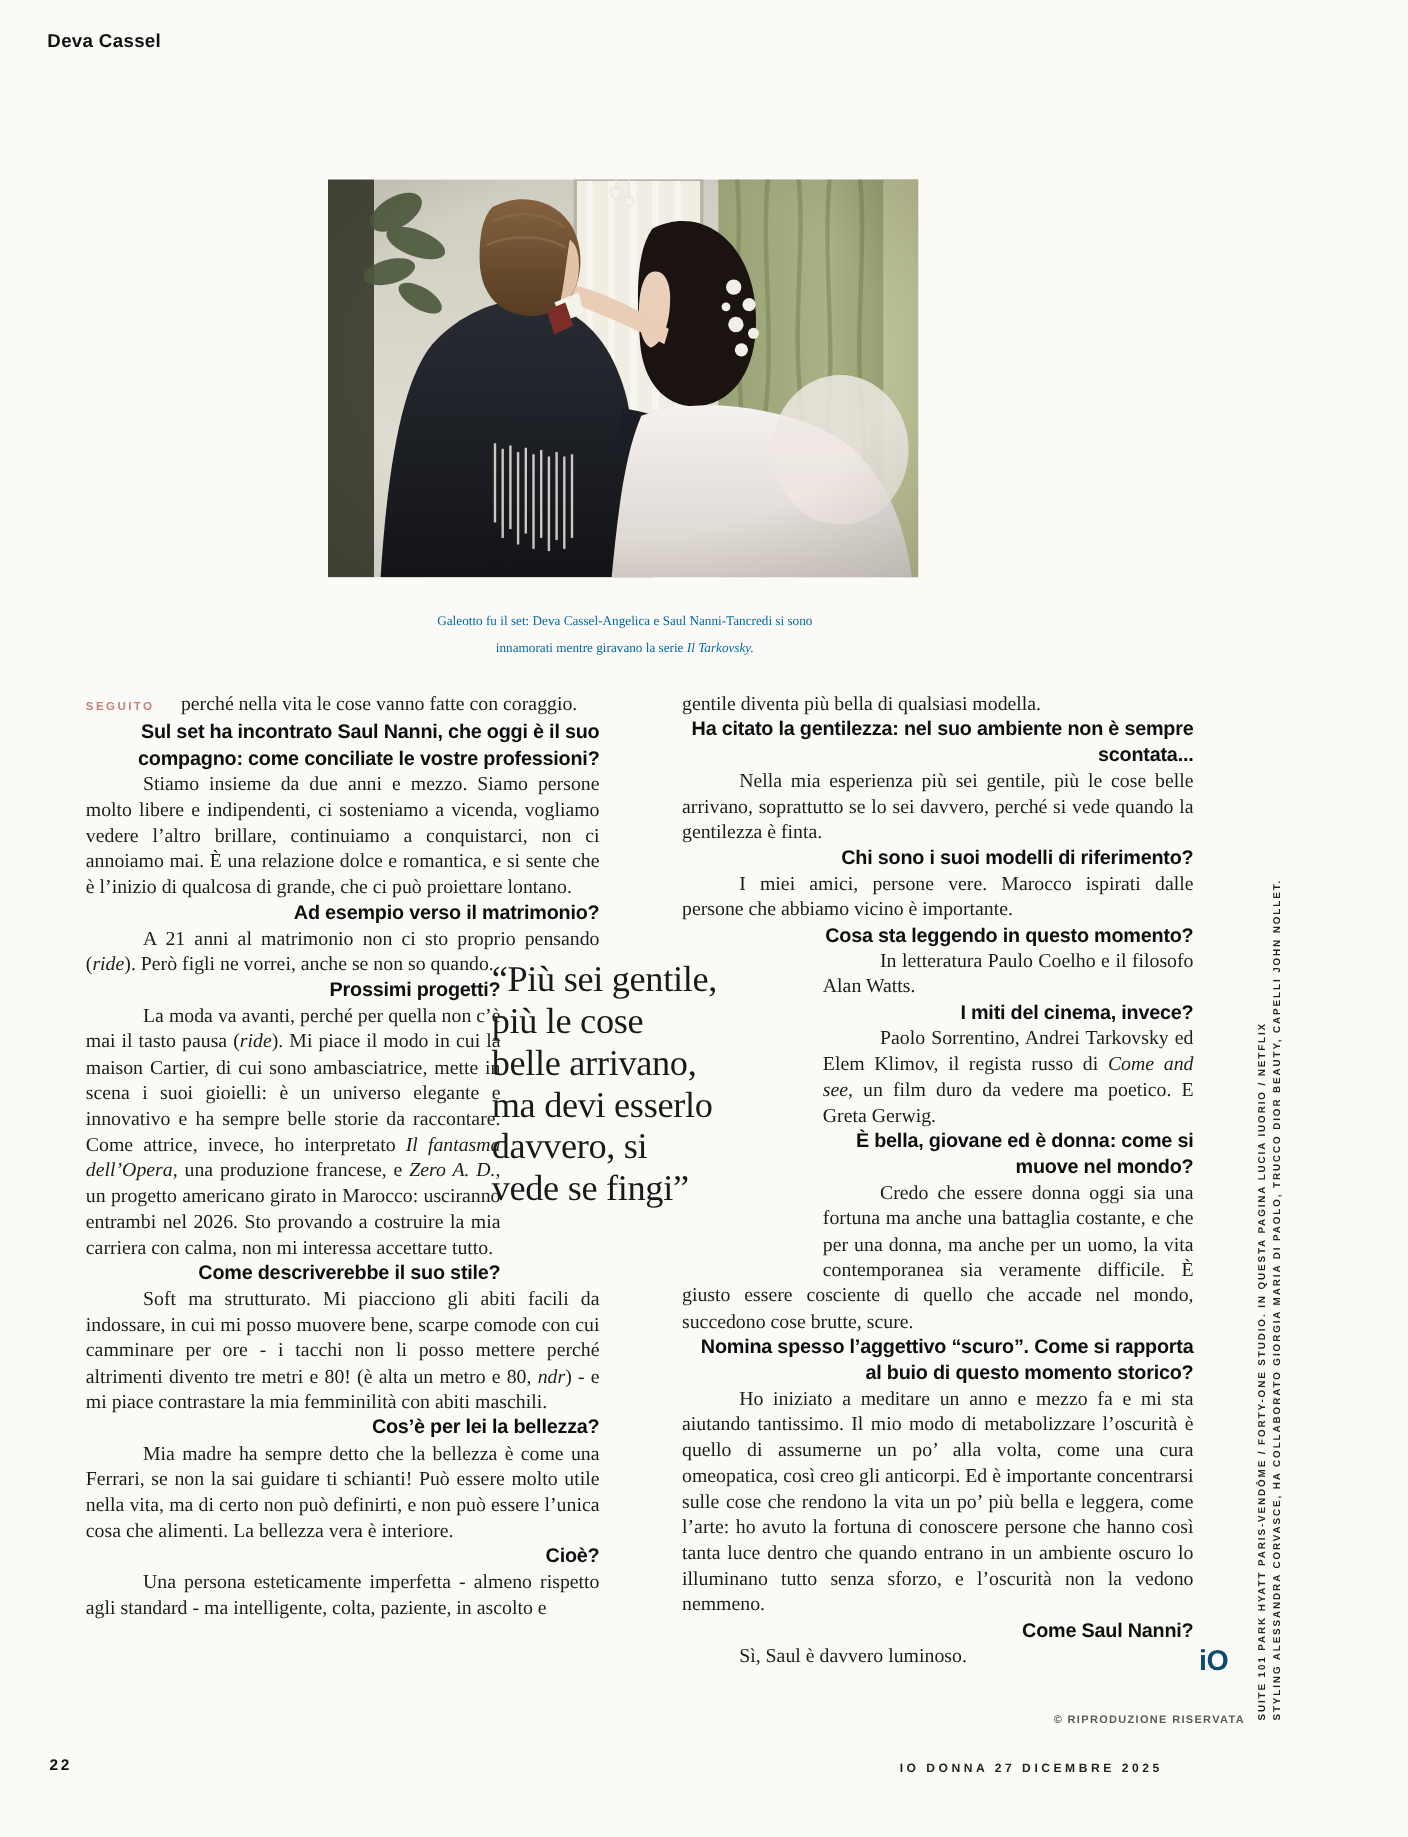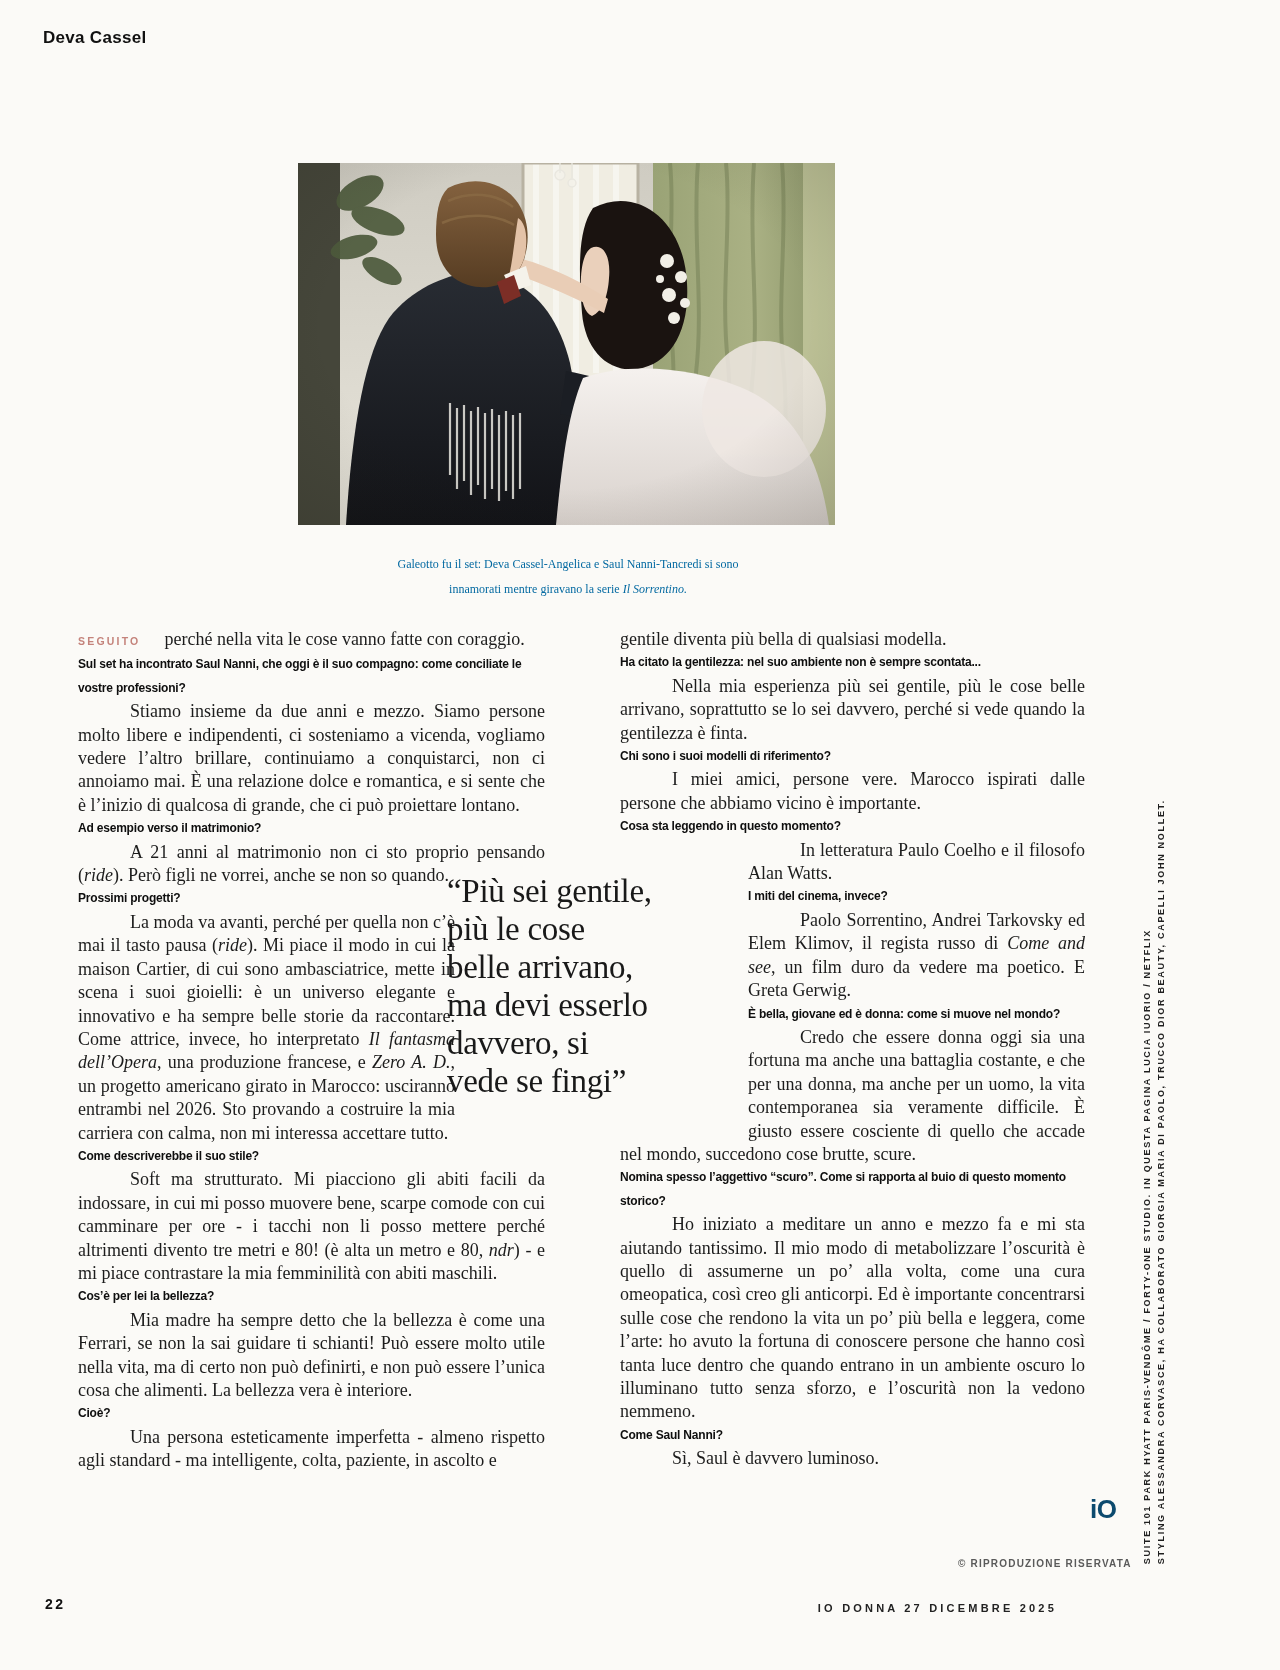--- a/index.html
+++ b/index.html
@@ -17,22 +17,22 @@
   .caption{
     position:absolute;left:248px;top:552px;width:640px;text-align:center;
     font-size:12px;line-height:25px;color:#0369a1;
   }
   .cols{position:absolute;top:628px;left:0;width:1280px;}
   .col{position:absolute;top:0;text-align:justify;font-size:18px;line-height:23.4px;}
   .col-left{left:78px;width:467px;}
   .col-right{left:620px;width:465px;}
   .col p{margin:0;}
   .col p.question{
-    font-family:"Liberation Sans",sans-serif;font-weight:700;font-size:12px;
-    line-height:23.4px;letter-spacing:-.2px;text-align:left;color:#0e0e0e;
+    font-family:"Liberation Sans",sans-serif;font-weight:700;font-size:18px;
+    line-height:23.4px;letter-spacing:-.2px;text-align:right;color:#0e0e0e;
   }
   .col p.answer{text-indent:52px;}
   .col p.answer-continuation{text-indent:0;}
   .seguito{
     font-family:"Liberation Sans",sans-serif;font-weight:700;font-size:10.5px;
     letter-spacing:2.2px;color:#c4837b;margin-right:24px;
   }
   .spacer-left{float:right;width:90px;height:280px;}
   .spacer-right{float:left;width:128px;height:282px;}
   .pull-quote{
@@ -164,21 +164,21 @@
           <line x1="208" y1="248" x2="208" y2="328"></line>
           <line x1="215" y1="252" x2="215" y2="336"></line>
           <line x1="222" y1="250" x2="222" y2="326"></line>
       </g>
       <rect x="0" y="0" width="537" height="362" fill="url(#vig)"></rect>
     </svg>
   </figure>
 
   <div class="caption">
     <div>Galeotto fu il set: Deva Cassel-Angelica e Saul Nanni-Tancredi si sono</div>
-    <div><span>innamorati mentre giravano la serie </span><i>Il Sorrentino.</i></div>
+    <div><span>innamorati mentre giravano la serie </span><i>Il Tarkovsky.</i></div>
   </div>
 
   <div class="cols">
     <div class="col col-left">
         <p class="lead"><span class="seguito">SEGUITO</span><span>perché nella vita le cose vanno fatte con coraggio.</span></p>
         <p class="question"><span>Sul set ha incontrato Saul Nanni, che oggi è il suo compagno: come conciliate le vostre professioni?</span></p>
         <p class="answer"><span>Stiamo insieme da due anni e mezzo. Siamo persone molto libere e indipendenti, ci sosteniamo a vicenda, vogliamo vedere l’altro brillare, continuiamo a conquistarci, non ci annoiamo mai. È una relazione dolce e romantica, e si sente che è l’inizio di qualcosa di grande, che ci può proiettare lontano.</span></p>
         <p class="question"><span>Ad esempio verso il matrimonio?</span></p>
         <p class="answer"><span>A 21 anni al matrimonio non ci sto proprio pensando (</span><i>ride</i><span>). Però figli ne vorrei, anche se non so quando.</span></p>
         <div class="spacer-left"></div>

